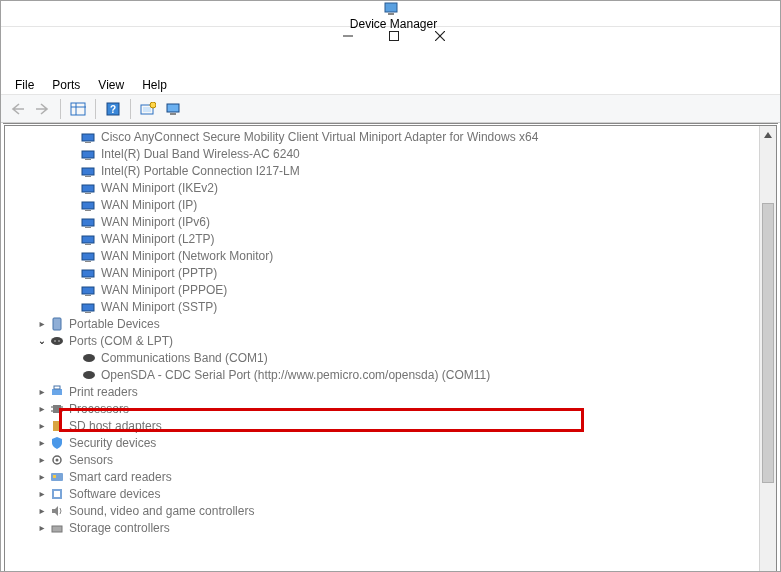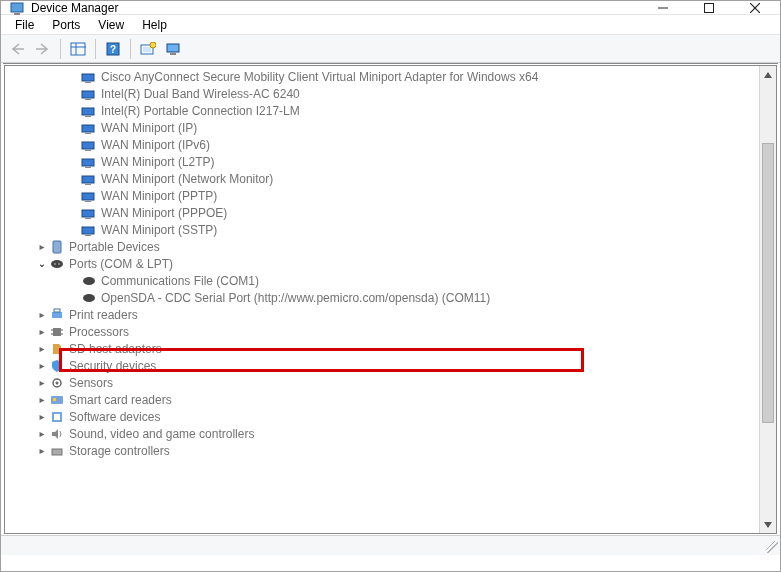--- a/index.html
+++ b/index.html
@@ -7,25 +7,27 @@
     margin: 0;
     font-family: "Segoe UI", Tahoma, sans-serif;
     font-size: 12px;
     background: #fff;
     width: 781px;
     height: 572px;
     overflow: hidden;
     border: 1px solid #a0a0a0;
   }
   .titlebar {
-    height: 14px;
+    height: 26px;
     display: flex;
+    align-items: center;
     padding: 0 2px 0 8px;
     background: #fff;
     border-bottom: 1px solid #e5e5e5;
+    flex-direction: column;
   }
   .titlebar .app-icon {
     width: 16px; height: 16px; margin-right: 6px;
     display: inline-flex; align-items: center; justify-content: center;
   }
   .titlebar .title { flex: 0 0 auto; font-size: 12px; }
   .titlebar .spacer { flex: 1; }
   .win-buttons { display: flex; height: 100%; }
   .win-btn {
     width: 46px; height: 100%;
@@ -34,20 +36,21 @@
   }
 
   .menubar {
     height: 20px;
     display: flex;
     align-items: center;
     padding: 0 6px;
     gap: 2px;
     background: #fff;
     border-bottom: 1px solid #e5e5e5;
+    margin-top: 48px;
   }
   .menu-item { padding: 1px 8px; }
 
   .toolbar {
     height: 28px;
     display: flex;
     align-items: center;
     padding: 2px 4px;
     gap: 2px;
     border-bottom: 1px solid #d0d0d0;
@@ -269,20 +272,30 @@
           <span class="label">Intel(R) Portable Connection I217-LM</span>
         </div>
       <div class="row" style="padding-left:62px">
           <span class="chev blank">▸</span>
           <span class="icon">
             <svg width="16" height="12" viewBox="0 0 16 12">
               <rect x="1" y="3" width="12" height="7" class="ic-net"></rect>
               <rect x="4" y="11" width="6" height="1" fill="#888"></rect>
             </svg>
           </span>
+          <span class="label">WAN Miniport (IKEv2)</span>
+        </div>
+      <div class="row" style="padding-left:62px">
+          <span class="chev blank">▸</span>
+          <span class="icon">
+            <svg width="16" height="12" viewBox="0 0 16 12">
+              <rect x="1" y="3" width="12" height="7" class="ic-net"></rect>
+              <rect x="4" y="11" width="6" height="1" fill="#888"></rect>
+            </svg>
+          </span>
           <span class="label">WAN Miniport (IP)</span>
         </div>
       <div class="row" style="padding-left:62px">
           <span class="chev blank">▸</span>
           <span class="icon">
             <svg width="16" height="12" viewBox="0 0 16 12">
               <rect x="1" y="3" width="12" height="7" class="ic-net"></rect>
               <rect x="4" y="11" width="6" height="1" fill="#888"></rect>
             </svg>
           </span>
@@ -360,21 +373,21 @@
           </span>
           <span class="label">Ports (COM &amp; LPT)</span>
         </div>
       <div class="row" style="padding-left:62px">
           <span class="chev blank">▸</span>
           <span class="icon">
             <svg width="14" height="14" viewBox="0 0 14 14">
               <ellipse cx="7" cy="7" rx="6" ry="4" fill="#444"></ellipse>
             </svg>
           </span>
-          <span class="label">Communications File (COM1)</span>
+          <span class="label">Communications Band (COM1)</span>
         </div>
       <div class="row" style="padding-left:62px">
           <span class="chev blank">▸</span>
           <span class="icon">
             <svg width="14" height="14" viewBox="0 0 14 14">
               <ellipse cx="7" cy="7" rx="6" ry="4" fill="#444"></ellipse>
             </svg>
           </span>
           <span class="label">OpenSDA - CDC Serial Port (http://www.pemicro.com/opensda) (COM11)</span>
         </div>

